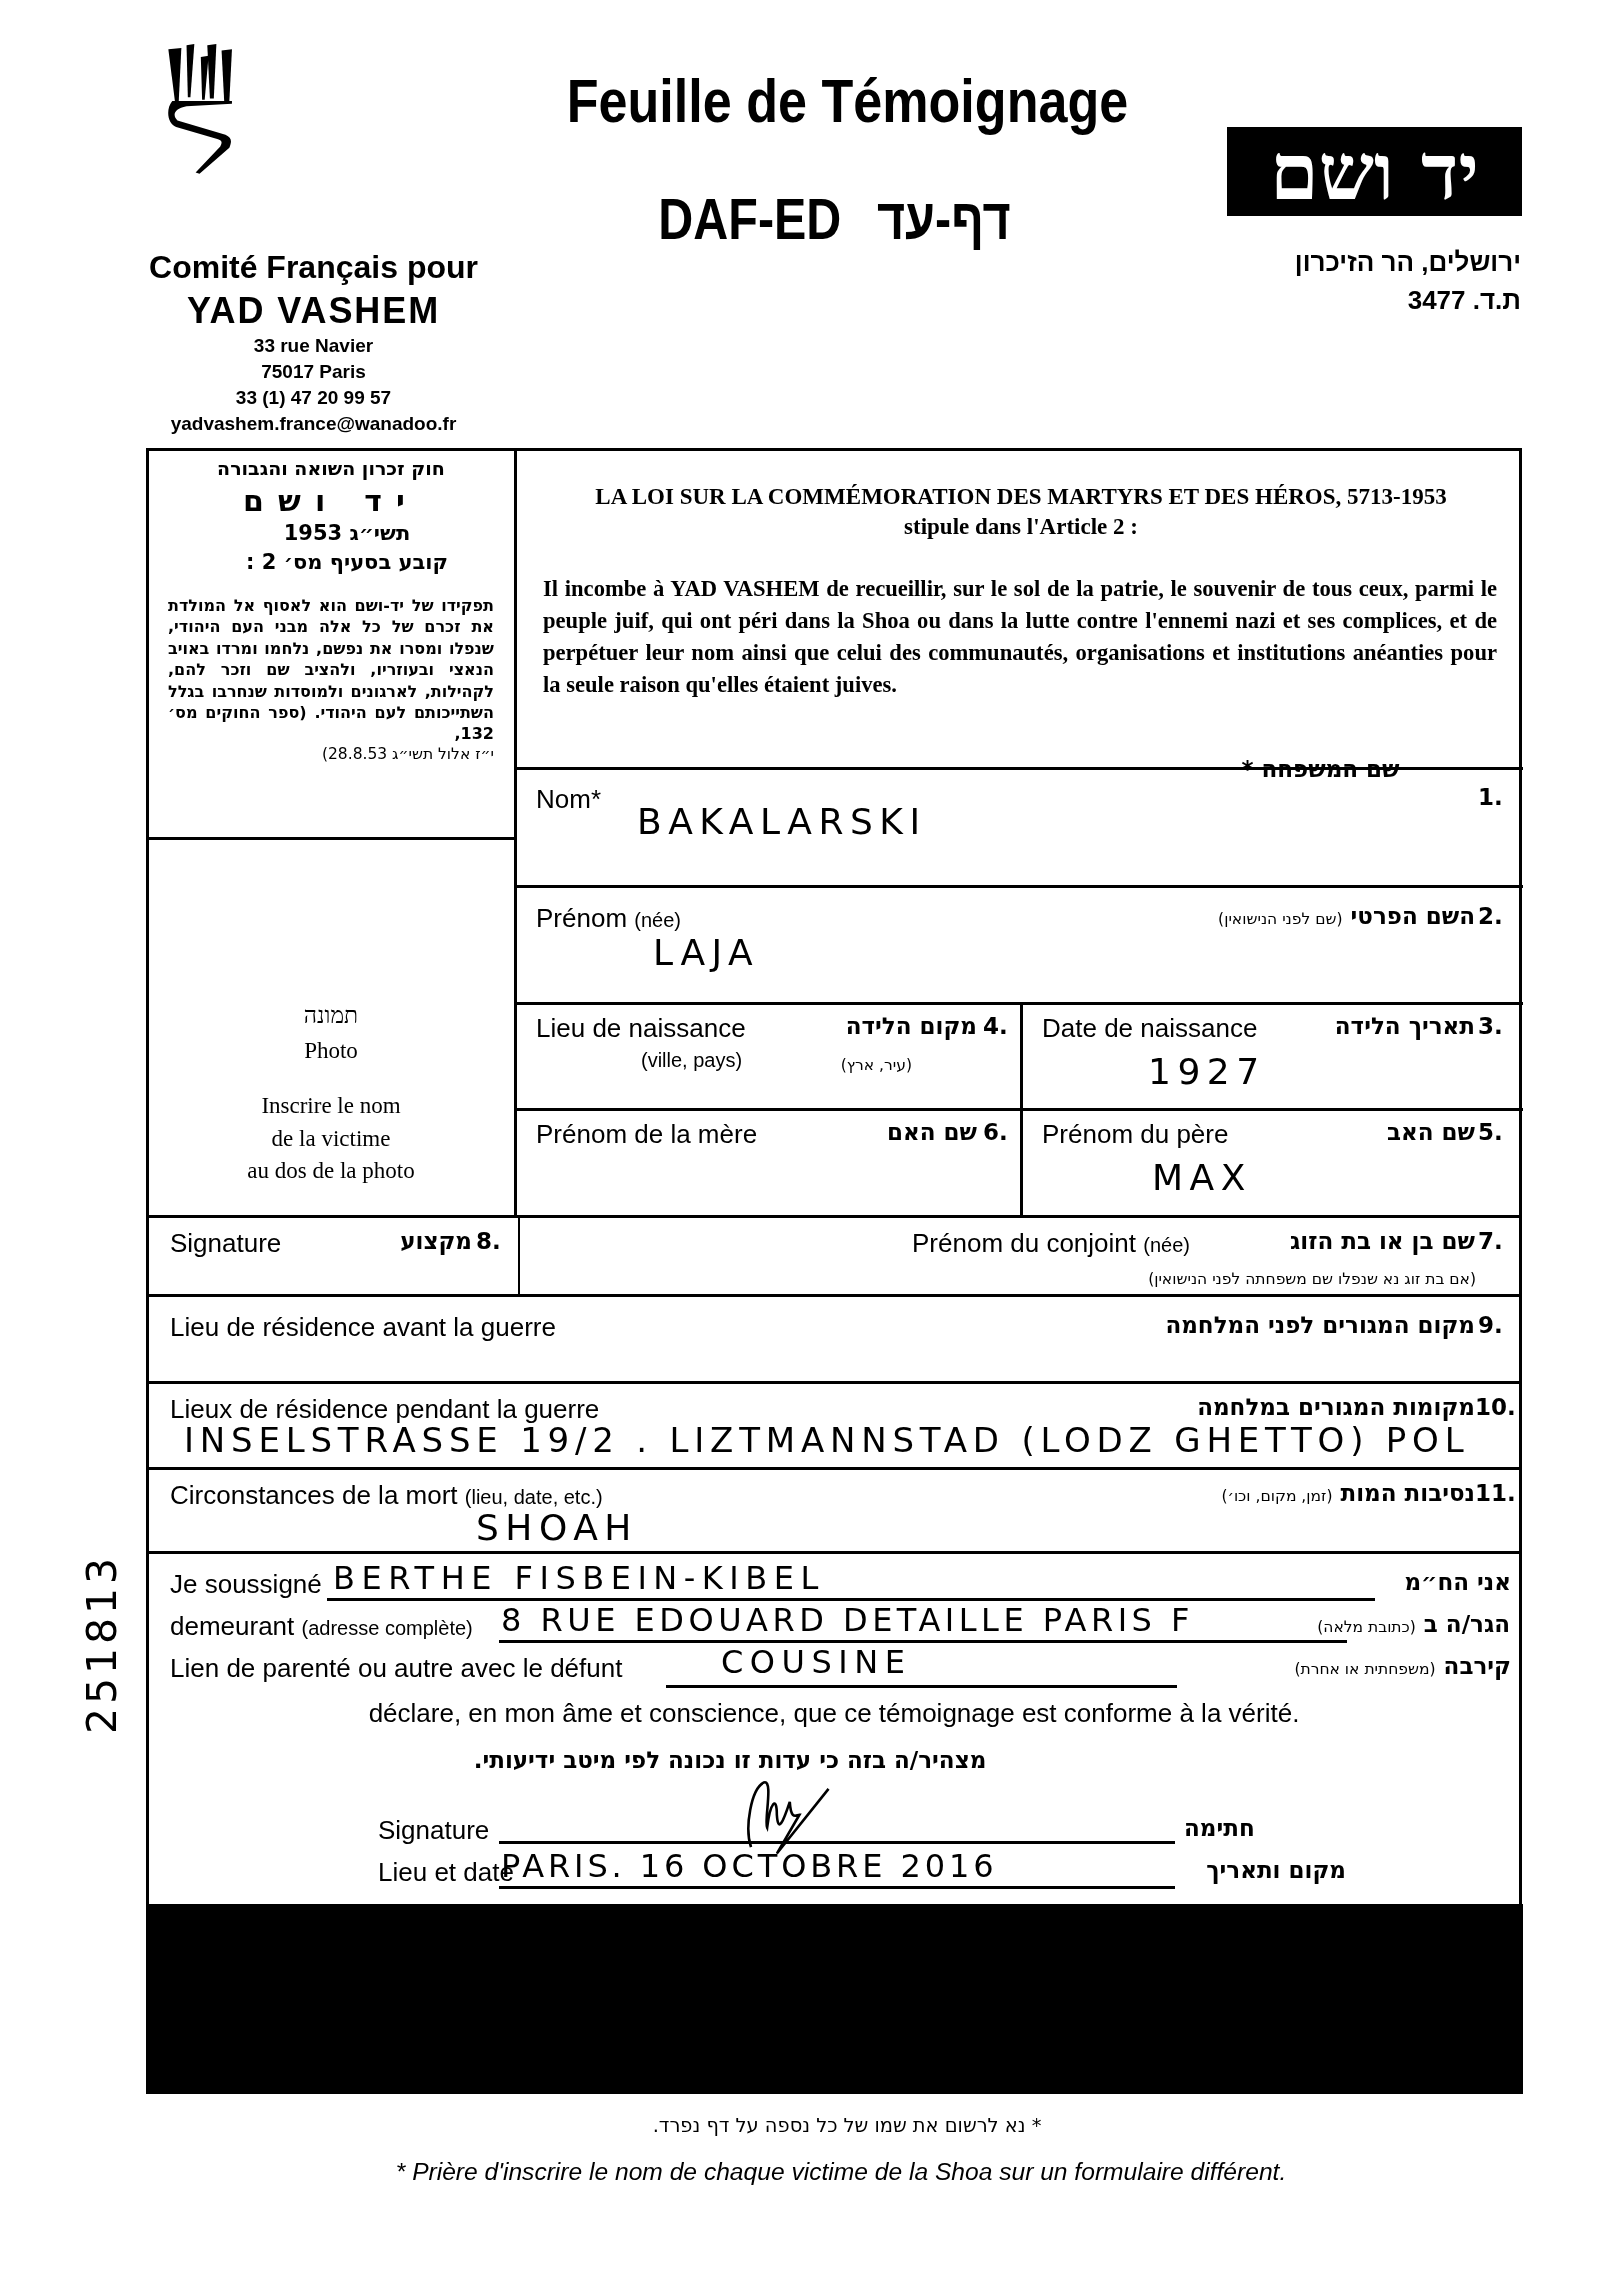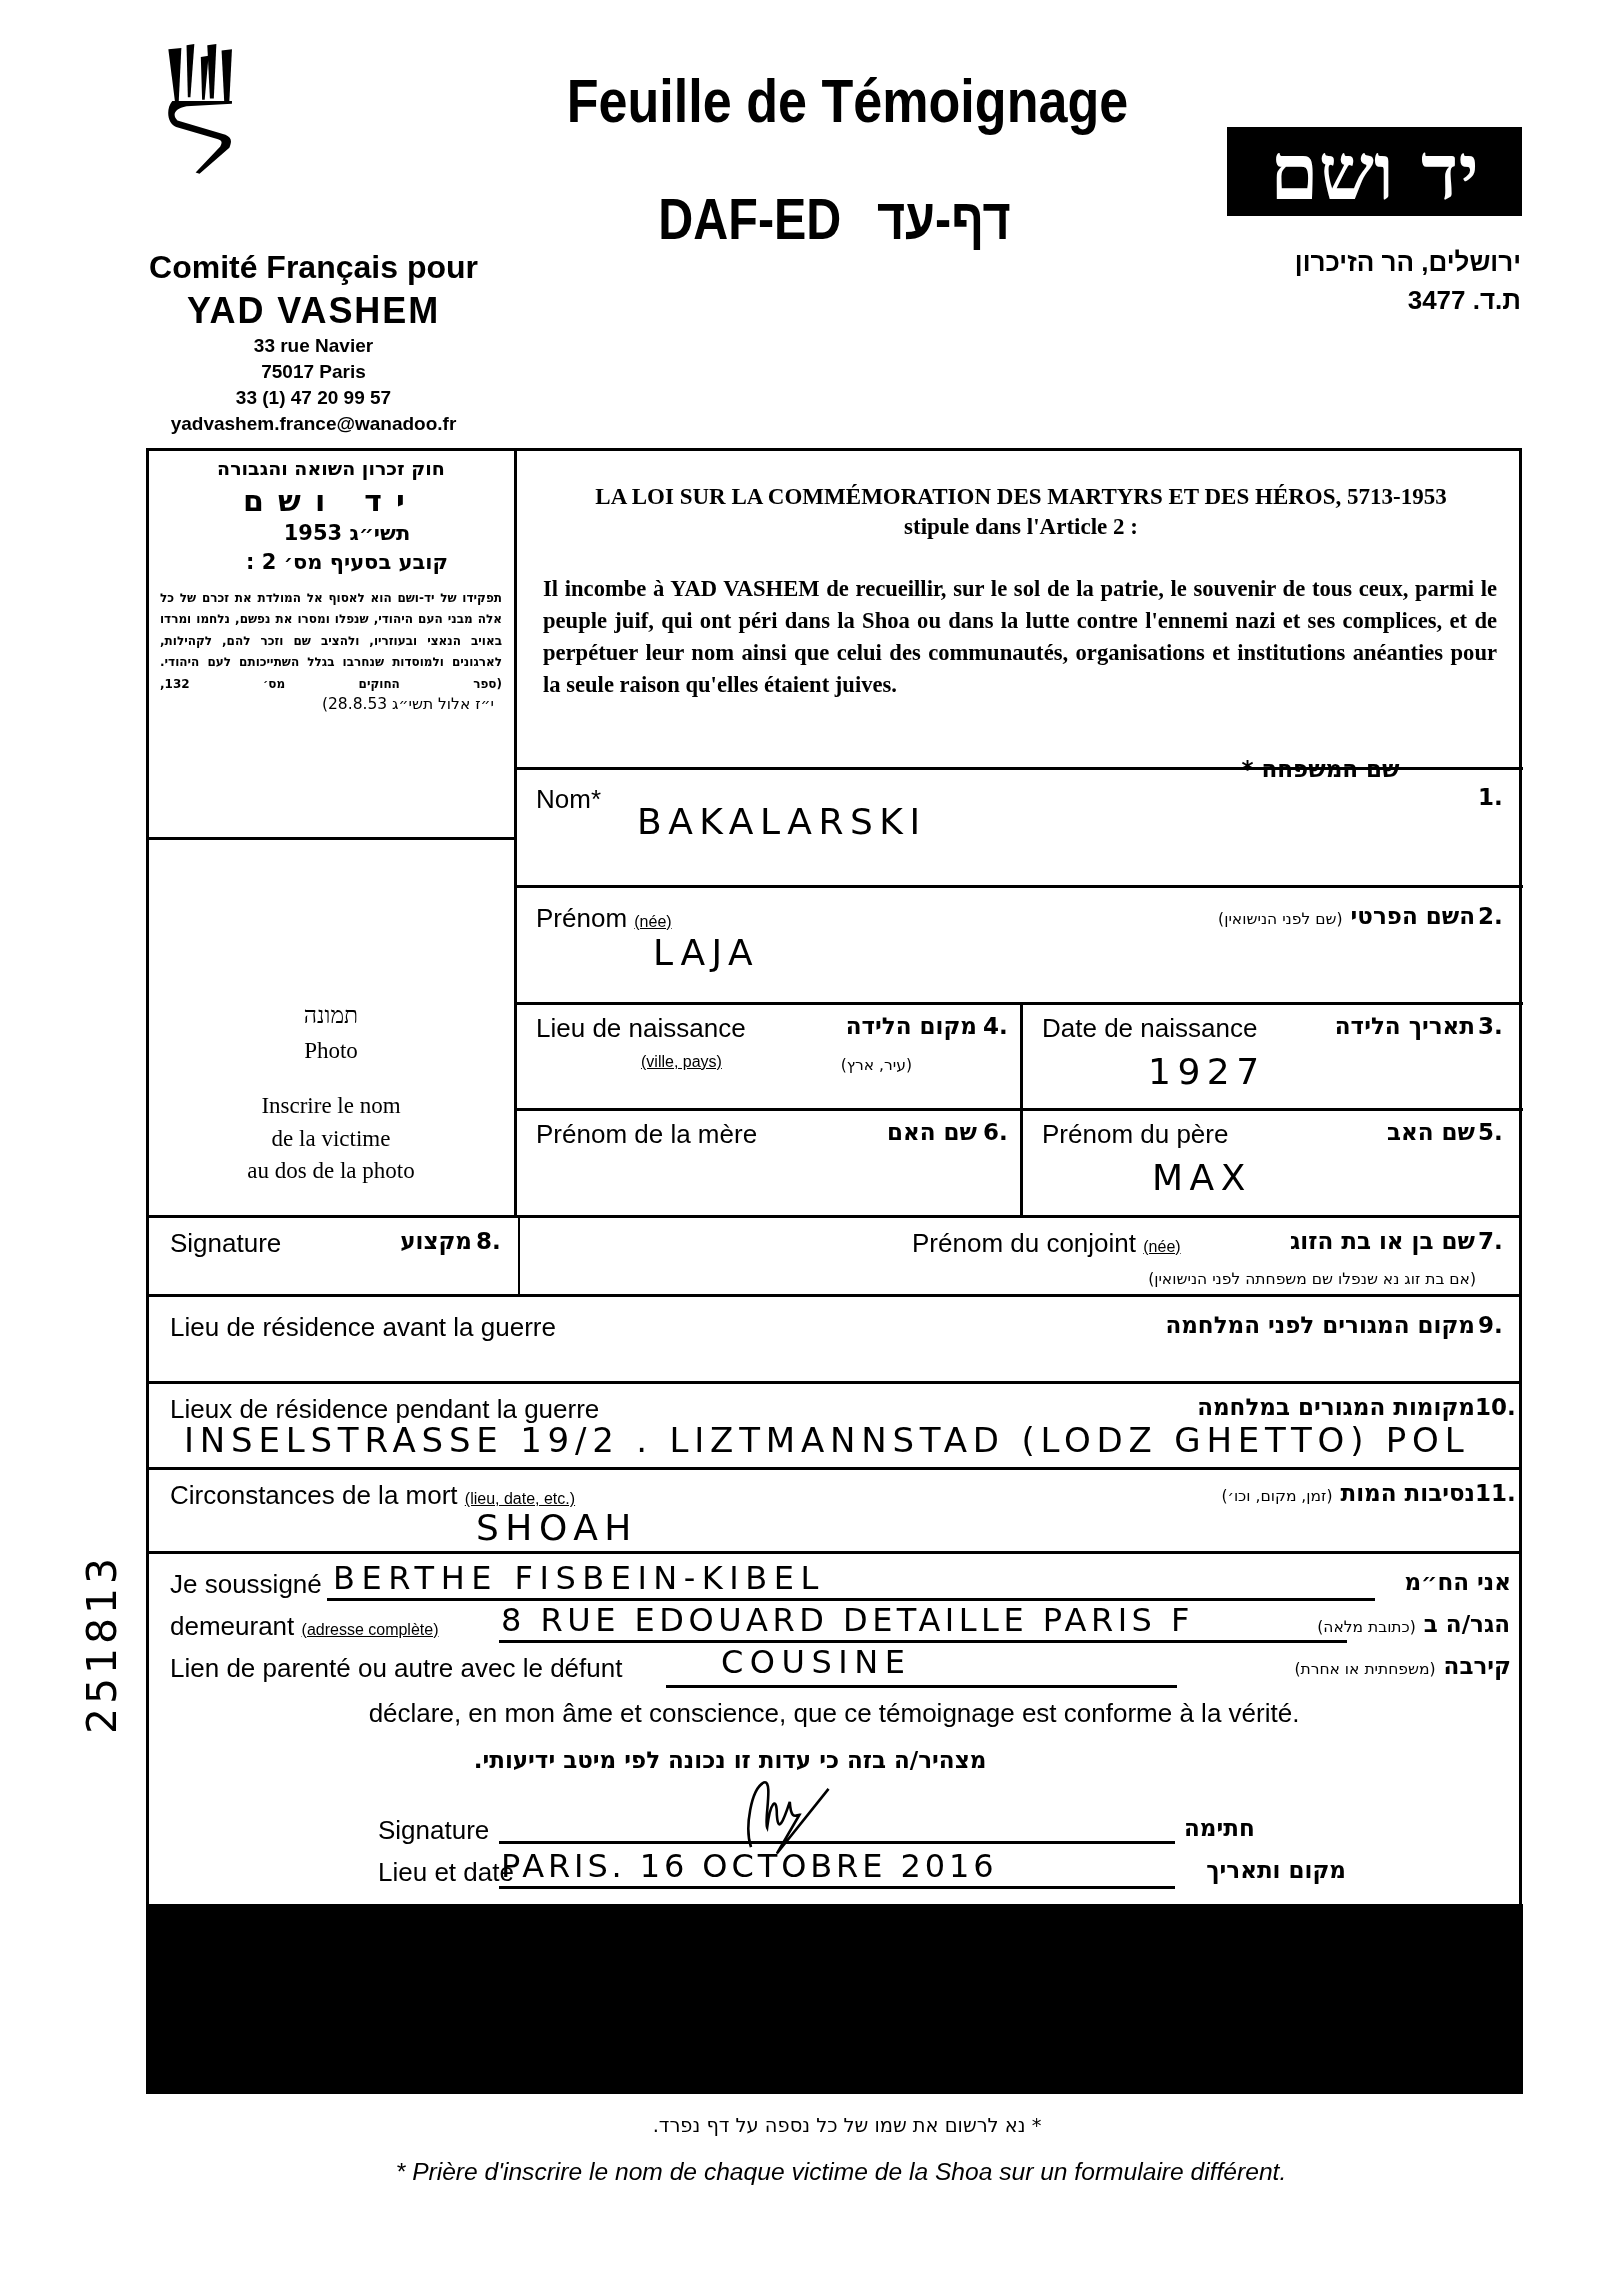--- a/index.html
+++ b/index.html
@@ -21,30 +21,30 @@
   .yv-loc { left:1216px; top:247px; width:305px; font-size:26px; font-weight:bold; text-align:right; direction:rtl; }
   .yv-po { left:1216px; top:285px; width:305px; font-size:26px; font-weight:bold; text-align:right; direction:rtl; }
 
   
   .frame { left:146px; top:448px; width:1376px; height:1646px; border:3.2px solid #000; box-sizing:border-box; }
 
   .law-he { left:150px; top:453px; width:362px; direction:rtl; text-align:center; font-family:"DejaVu Sans", sans-serif; font-weight:bold; }
   .law-he .l1 { font-size:19px; line-height:30px; }
   .law-he .l2 { font-size:30px; line-height:36px; letter-spacing:14.2px; }
   .law-he .l3 { font-size:21px; line-height:28.5px;padding-left:32px; }
-  .law-he .body { font-size:12px; line-height:21.4px; text-align:justify; text-align-last:justify; padding:0 10px; margin-top:12px; }
+  .law-he .body { font-size:16px; line-height:21.4px; text-align:justify; text-align-last:justify; padding:0 18px; margin-top:19px; }
   .law-he .foot { font-size:15.5px; line-height:19.4px; text-align:right; padding:0 18px; font-weight:normal; }
 
   .photo-txt { left:150px; width:362px; text-align:center; font-family:"Liberation Serif", serif; font-size:23px; line-height:32px; }
 
   .law-fr-title { left:521px; top:482px; width:1000px; text-align:center; font-family:"Liberation Serif", serif; font-weight:bold; font-size:23px; line-height:30px; }
   .law-fr-body { left:543px; top:573px; width:954px; font-family:"Liberation Serif", serif; font-weight:bold; font-size:22.6px; line-height:32px; text-align:justify; }
 
   .lbl { font-family:"Liberation Sans", sans-serif; font-size:26px; }
-  .lbl small { font-size:16px;text-decoration:underline; }
+  .lbl small { font-size:20px; }
   .he { font-family:"DejaVu Sans", sans-serif; font-weight:bold; font-size:23px; direction:rtl; }
   .he small { font-size:15.5px; font-weight:normal; }
   .val { font-family:"DejaVu Sans", sans-serif; font-size:36px; letter-spacing:6.5px; }
 
   .banner { left:149px; top:1904px; width:1374px; height:190px; background:#000; color:#fff; }
   .banner-he { left:246px; top:1933px; width:1074px; text-align:right; direction:rtl; font-family:"DejaVu Sans", sans-serif; font-weight:bold; font-size:30px; }
   .banner-fr { left:311px; top:1978px; width:1100px; font-family:"Liberation Sans", sans-serif; font-weight:bold; font-size:41px; line-height:49px; letter-spacing:-1.3px; }
   .banner-fr small { font-size:18px; letter-spacing:0; }
 
   .note-he { left:323px; top:2114px; width:1048px; text-align:center; direction:rtl; font-family:"DejaVu Sans", sans-serif; font-size:19.4px; }

